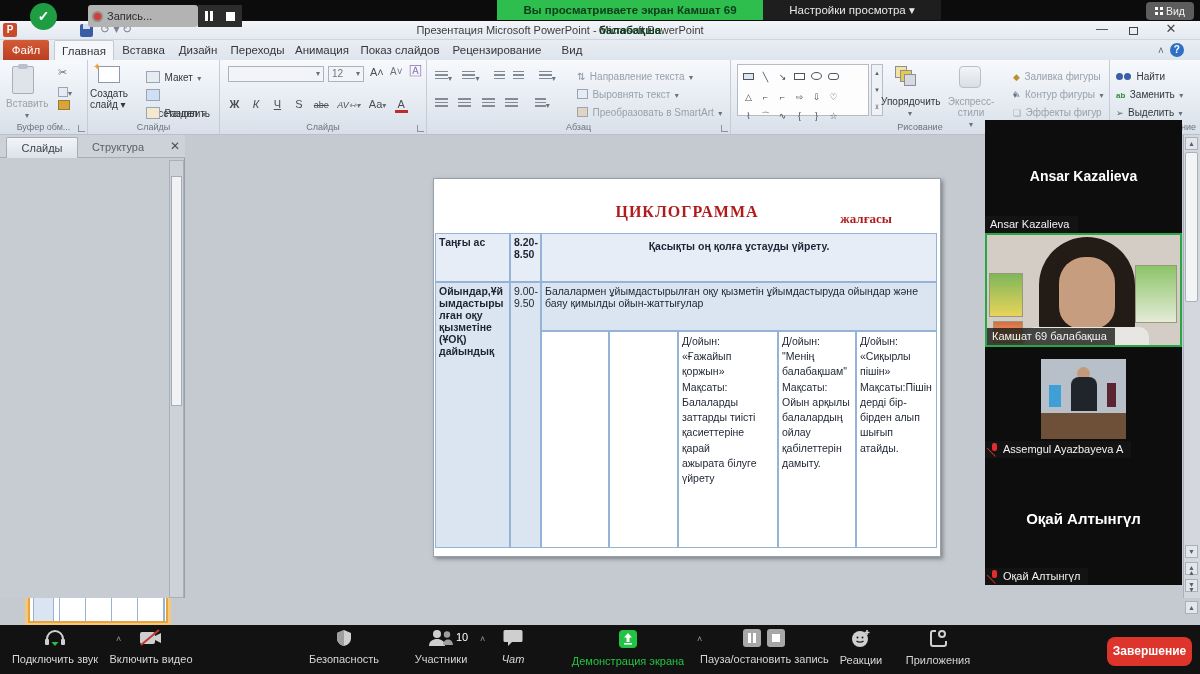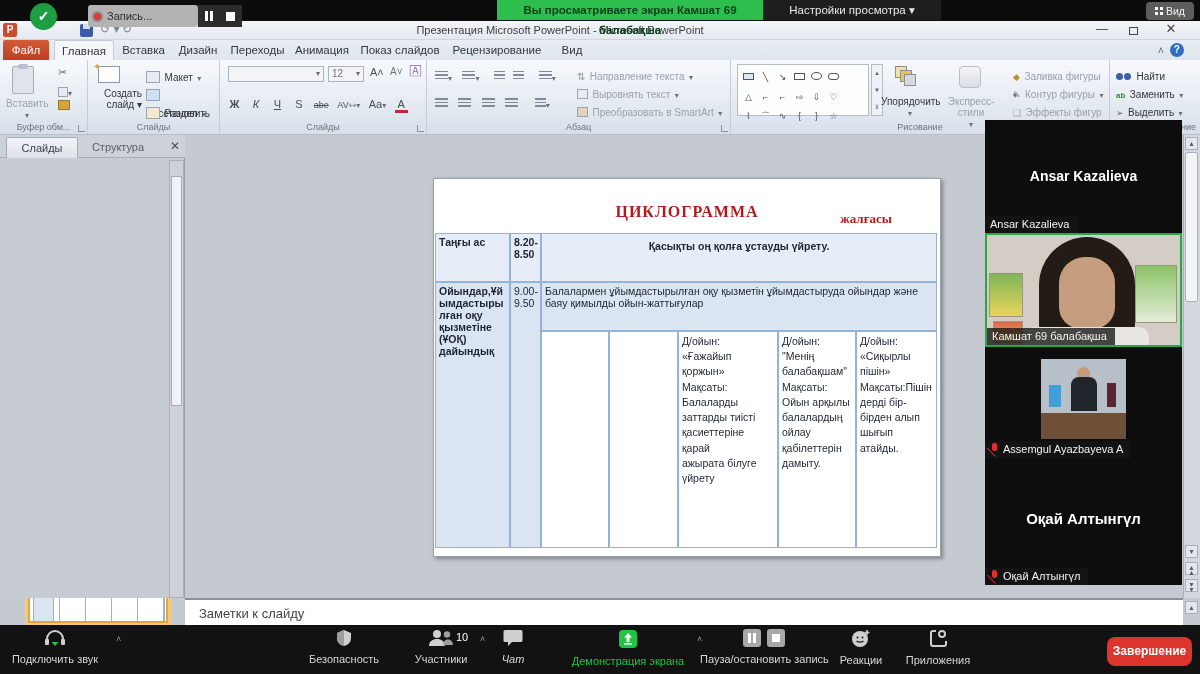--- a/index.html
+++ b/index.html
@@ -194,21 +194,21 @@
     <div class="abs ribtext dis" style="left:6px;top:38px;width:42px;text-align:center;"><span>Вставить</span><br><span class="carr">▾</span></div>
     <div class="abs" style="left:58px;top:6px;font-size:11px;color:#6b7280;">✂</div>
     <div class="abs" style="left:58px;top:22px;"><span class="icon16" style="width:10px;height:10px;"></span><span class="carr">▾</span></div>
     <div class="abs" style="left:58px;top:40px;width:12px;height:10px;background:#d9a43c;border:1px solid #9a7a2c;"></div>
     <div class="rgrouplabel">Буфер обм...</div>
     <div class="launcher"></div>
   </div>
 
   <div class="rgroup" style="left:88px;width:132px;">
     <div class="abs" style="left:10px;top:6px;"><span class="slideicon" style="display:inline-block;"></span><span class="star">✦</span></div>
-    <div class="abs ribtext pre" style="left:2px;top:28px;width:52px;text-align:right;">Создать
+    <div class="abs ribtext pre" style="left:2px;top:28px;width:52px;text-align:left;">Создать
 слайд ▾</div>
     <div class="abs" style="left:58px;top:7px;"><span class="icon16"></span> <span class="ribtext">Макет</span> <span class="carr">▾</span></div>
     <div class="abs" style="left:58px;top:25px;"><span class="icon16" style="background:#cfe0f4;"></span> <span class="ribtext">Восстановить</span></div>
     <div class="abs" style="left:58px;top:43px;"><span class="icon16" style="background:#f4e9cf;"></span> <span class="ribtext">Раздел</span> <span class="carr">▾</span></div>
     <div class="rgrouplabel">Слайды</div>
   </div>
 
   <div class="rgroup" style="left:220px;width:207px;">
     <div class="abs combo" style="left:8px;top:6px;width:96px;">
         <span style="float:right;" class="carr">▾</span>
@@ -216,21 +216,21 @@
     <div class="abs combo" style="left:108px;top:6px;width:36px;"><span>12</span><span style="float:right;" class="carr">▾</span></div>
     <div class="abs" style="left:150px;top:6px;font-size:11px;color:#4a4f56;">A˄</div>
     <div class="abs" style="left:170px;top:6px;font-size:10px;color:#6d737b;">A˅</div>
     <div class="abs" style="left:190px;top:5px;font-size:10px;color:#8a6fb0;">🄰</div>
     <div class="abs" style="left:8px;top:34px;">
       <span class="fontbtn" style="font-weight:bold;">Ж</span>
       <span class="fontbtn" style="font-style:italic;">К</span>
       <span class="fontbtn" style="text-decoration:underline;">Ч</span>
       <span class="fontbtn">S</span>
       <span class="fontbtn" style="text-decoration:line-through;font-size:9px;">abe</span>
-      <span class="fontbtn" style="font-size:9px;"><span>AV</span>⇿<span class="carr">▾</span></span>
+      <span class="fontbtn" style="font-size:9px;font-style:italic;"><span>AV</span>⇿<span class="carr">▾</span></span>
       <span class="fontbtn"><span>Aa</span><span class="carr">▾</span></span>
       <span class="fontbtn" style="border-bottom:3px solid #c02b2b;">А</span>
     </div>
     <div class="rgrouplabel">Слайды</div>
     <div class="launcher"></div>
   </div>
 
   <div class="rgroup" style="left:427px;width:304px;">
     <div class="abs" style="left:8px;top:7px;">
       <span class="bars"></span><span class="carr">▾</span>
@@ -388,23 +388,20 @@
 шығып атайды.</div>
   </div>
 
   <div id="ppscroll" class="abs"></div>
   <div class="abs scrollarrow" style="top:137px;">▲</div>
   <div id="ppthumb" class="abs"></div>
   <div class="abs scrollarrow" style="top:545px;">▼</div>
   <div class="abs scrollarrow" style="top:562px;line-height:5px;padding-top:2px;">▲<br>▲</div>
   <div class="abs scrollarrow" style="top:579px;line-height:5px;padding-top:2px;">▼<br>▼</div>
 
-  <div id="notes" class="abs">
-    <div id="noteslabel">Заметки к слайду</div>
-  </div>
   <div class="abs scrollarrow" style="top:601px;">▲</div>
 
   <div id="panel" class="abs">
     <div class="tile" style="top:0;height:113px;">
       <div class="tilename" style="top:48px;">Ansar Kazalieva</div>
       <div class="tilelabel">
           <span>Ansar Kazalieva</span>
         </div>
     </div>
     <div id="tile2" class="tile" style="top:113px;height:114px;">
@@ -447,20 +444,28 @@
     <svg class="zicon" width="22" height="18" viewBox="0 0 22 18">
         <path d="M3 13 v-3 a8 8 0 0 1 16 0 v3" fill="none" stroke="#cfcfcf" stroke-width="2"></path>
         <rect x="1" y="10" width="4" height="6" rx="1" fill="#cfcfcf"></rect>
         <rect x="17" y="10" width="4" height="6" rx="1" fill="#cfcfcf"></rect>
         <path d="M11 14 l-3.5 4 h7 z" fill="#23c343" transform="rotate(180 11 15.5)"></path>
       </svg>
     <span class="zlabel">Подключить звук</span>
   </div>
   <div class="zchev" style="left:116px;top:634px;">˄</div>
 
+  <div class="zitem" style="left:105px;width:92px;">
+    <svg class="zicon" width="24" height="18" viewBox="0 0 24 18">
+        <rect x="1" y="3" width="15" height="12" rx="2" fill="#cfcfcf"></rect>
+        <path d="M16 7 l6 -3 v10 l-6 -3 z" fill="#cfcfcf"></path>
+        <line x1="2" y1="16" x2="20" y2="1" stroke="#c0392b" stroke-width="2"></line>
+      </svg>
+    <span class="zlabel">Включить видео</span>
+  </div>
 
   <div class="zitem" style="left:300px;width:88px;">
     <svg class="zicon" width="18" height="18" viewBox="0 0 18 18">
         <path d="M9 1 L16 4 v5 c0 4.5 -3 7 -7 8 c-4 -1 -7 -3.5 -7 -8 V4 z" fill="#cfcfcf"></path>
         <path d="M9 1 L9 17 C5 16 2 13.5 2 9 V4 z" fill="#9e9e9e"></path>
       </svg>
     <span class="zlabel">Безопасность</span>
   </div>
 
   <div class="zitem" style="left:398px;width:86px;">

